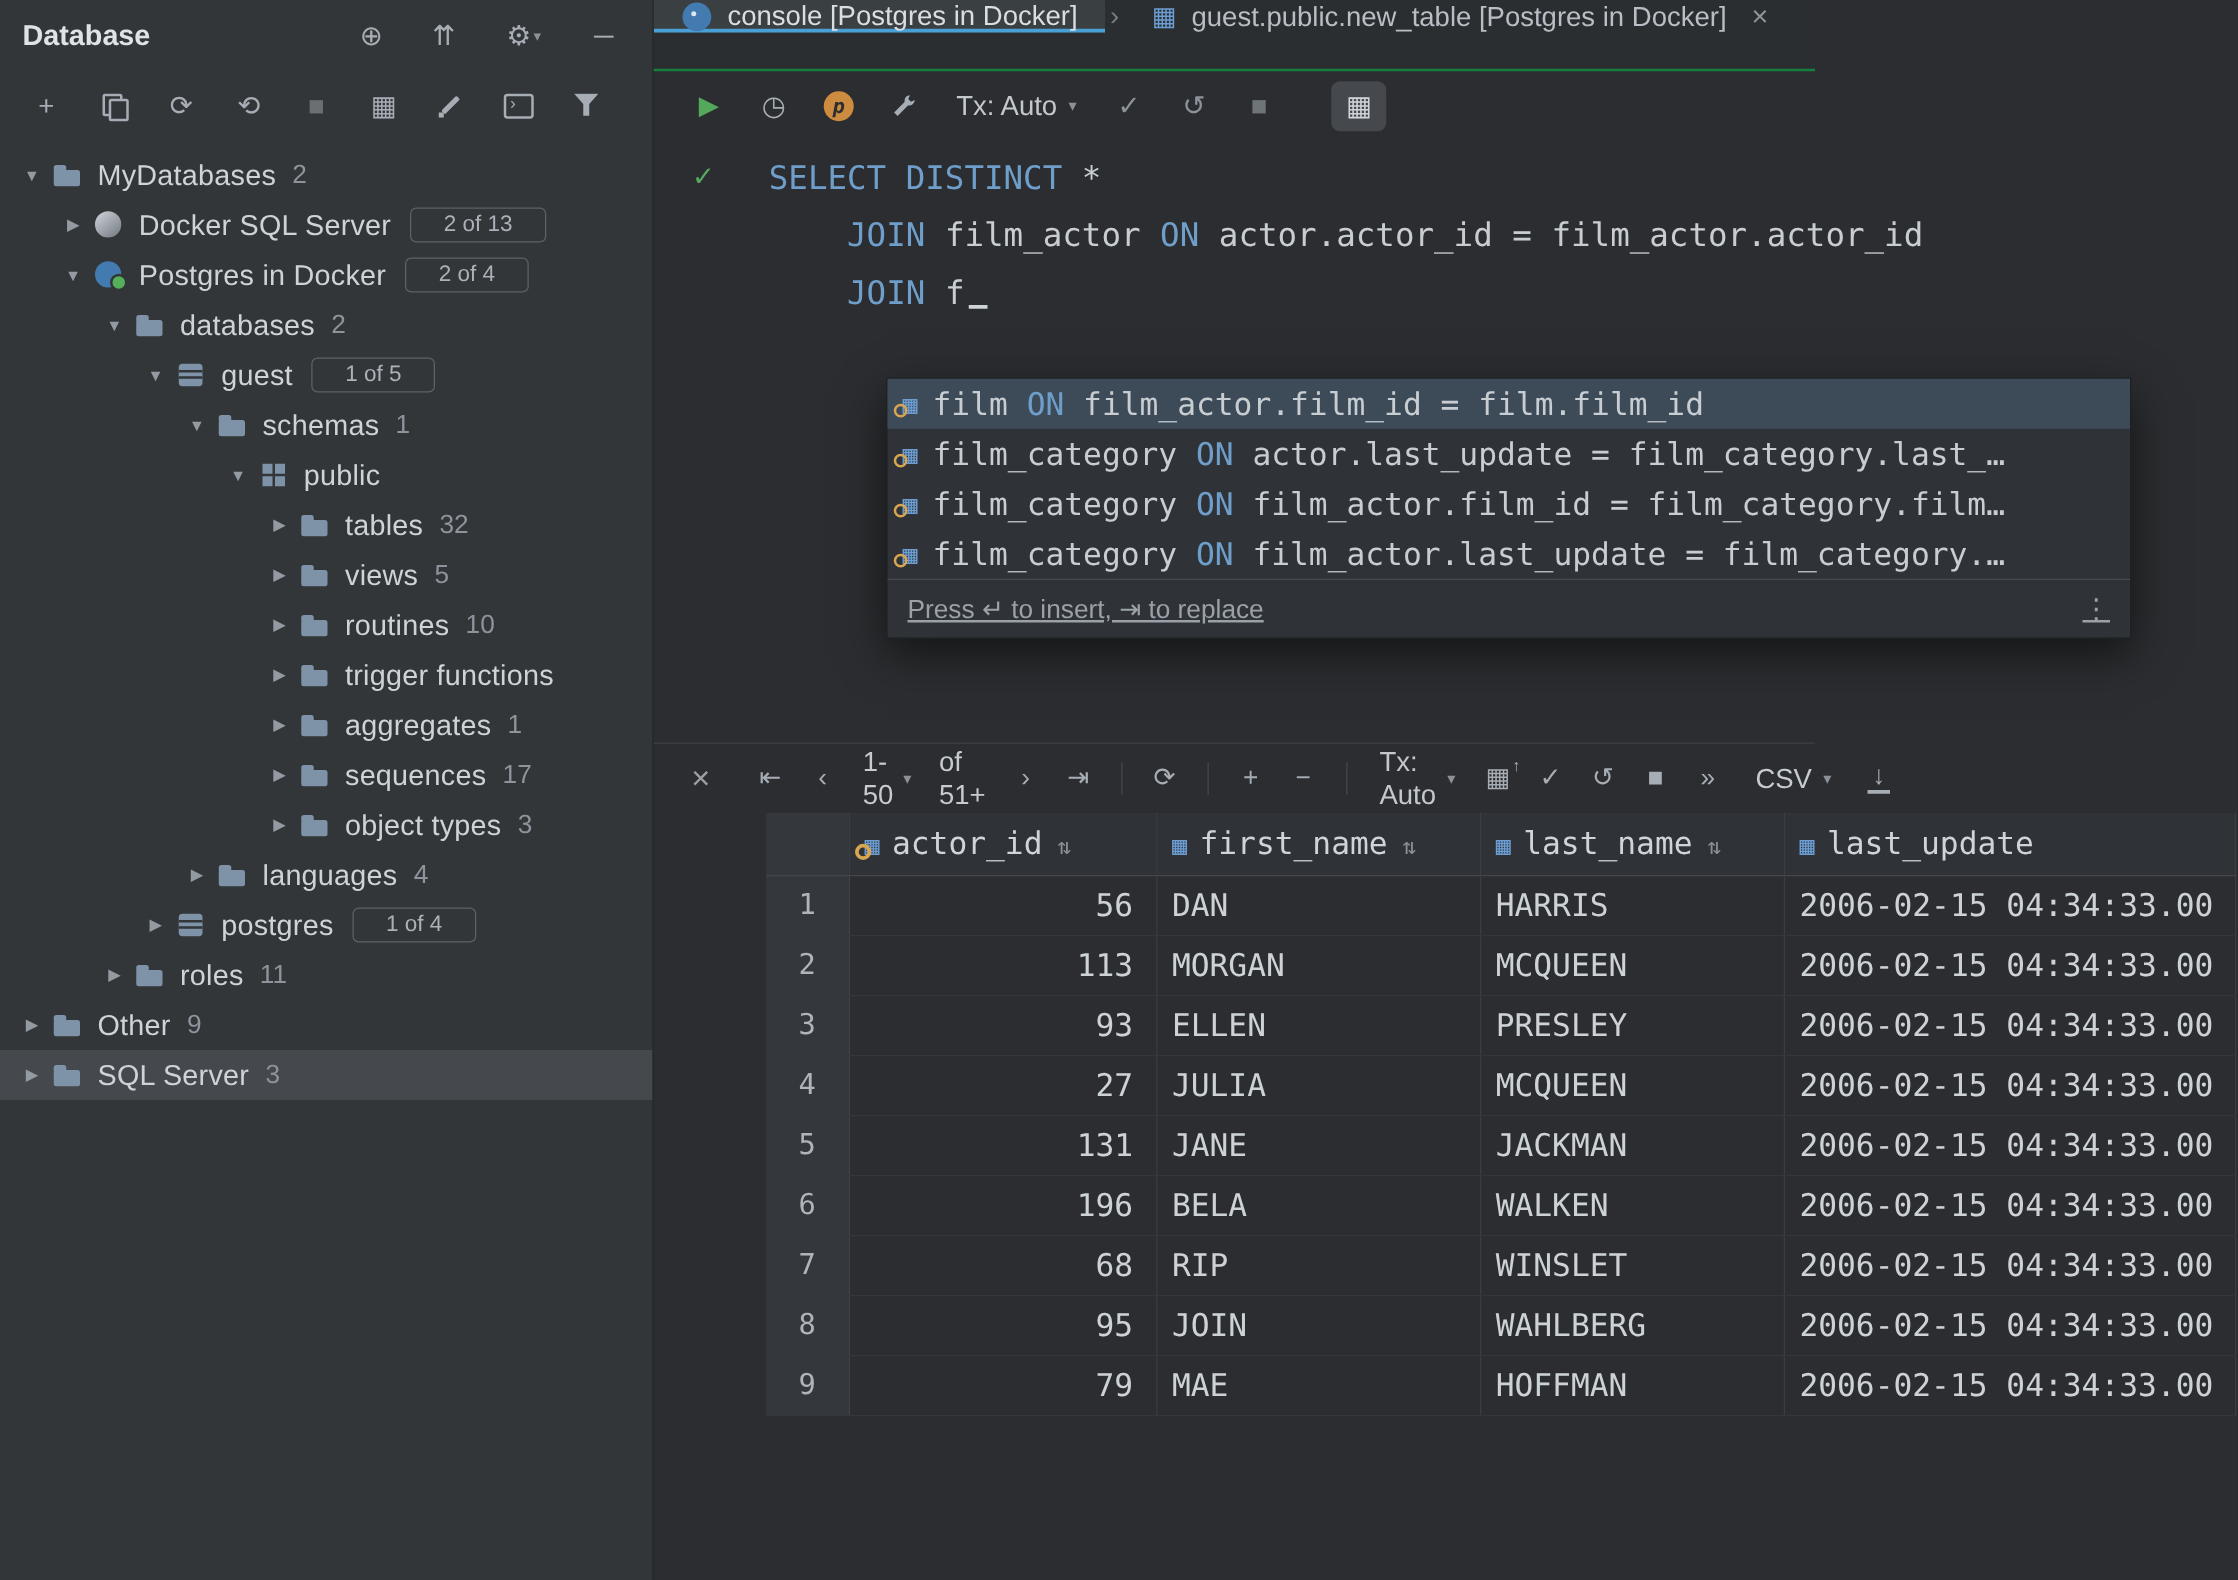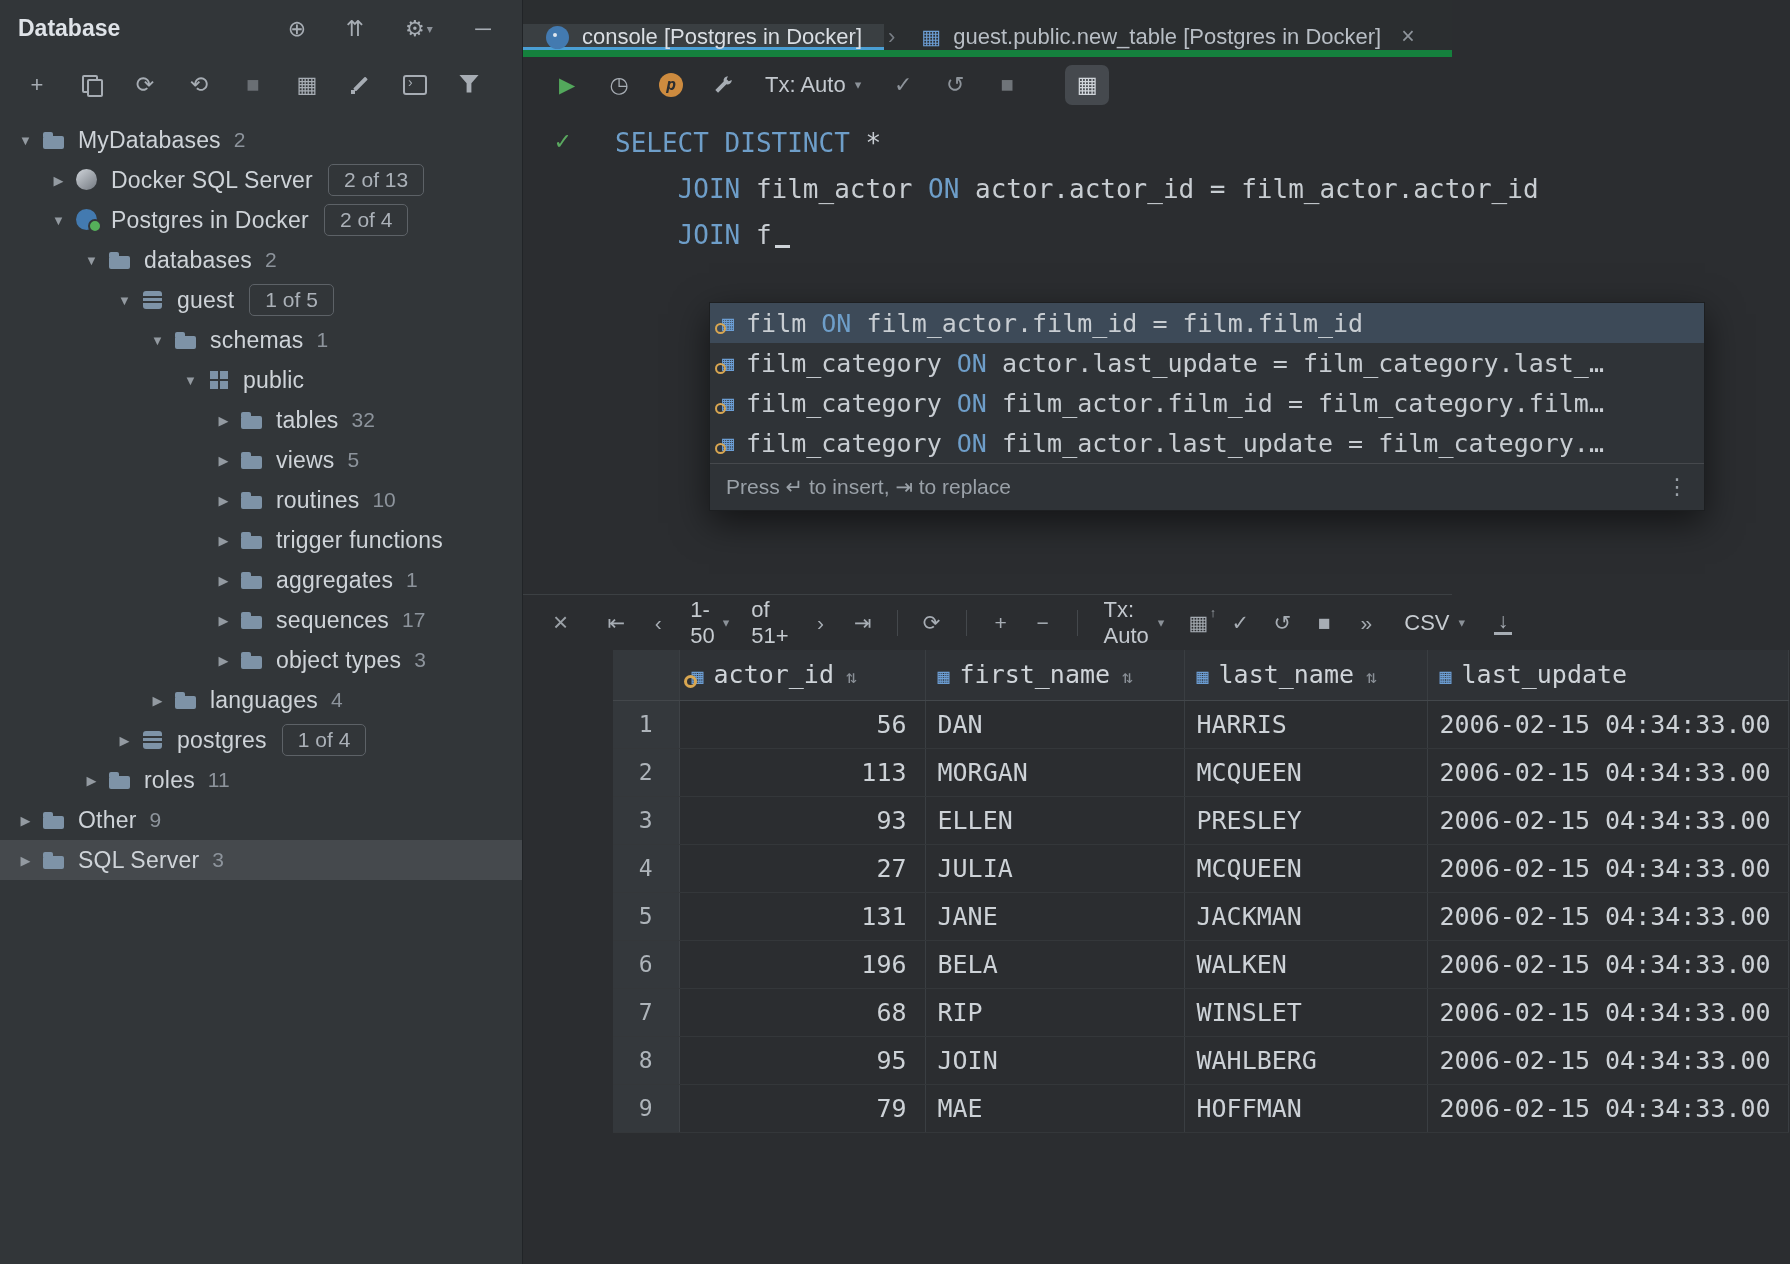--- a/index.html
+++ b/index.html
@@ -39,43 +39,43 @@
 
   
   .tree { flex:1; overflow:hidden; padding-top:8px; }
   .tree-row { height:40px; display:flex; align-items:center; font-size:23px; color:#ced3d8;
     cursor:pointer; white-space:nowrap; }
   .tree-row.selected { background:#45494d; }
   .tree-arrow { width:27px; flex:none; font-size:13px; color:#939aa1; text-align:center; }
   .tree-ic { width:26px; height:24px; margin:0 11px 0 2px; flex:none; position:relative; }
   .tree-label { letter-spacing:.2px; }
   .tree-count { margin-left:13px; color:#8d949c; font-size:21px; }
-  .tree-badge { margin-left:15px; color:#abb1b8; font-size:21px; border:1px solid #5d6267;
-    border-radius:5px; padding:2px 15px; line-height:1.2; }
+  .tree-badge { margin-left:15px; color:#abb1b8; font-size:18px; border:1px solid #5d6267;
+    border-radius:5px; padding:2px 26px; line-height:1.2; }
   .ic-folder::after { content:""; position:absolute; left:2px; top:8px; width:21px; height:13px;
     background:#7e93a7; border-radius:2px; }
   .ic-folder::before { content:""; position:absolute; left:2px; top:4px; width:10px; height:5px;
     background:#7e93a7; border-radius:2px 2px 0 0; }
   .ic-postgres::after { content:""; position:absolute; left:2px; top:1px; width:21px; height:21px;
     border-radius:50%; background:#437ab0; }
   .ic-postgres::before { content:""; position:absolute; right:-2px; bottom:-1px; width:10px; height:10px;
     border-radius:50%; background:#55b05a; border:2px solid #323639; z-index:1; }
   .ic-sqlserver::after { content:""; position:absolute; left:2px; top:1px; width:21px; height:21px;
     border-radius:50%; background:linear-gradient(140deg,#c2c7cd 15%,#80868d 85%); }
   .ic-db::after { content:""; position:absolute; left:3px; top:3px; width:19px; height:18px;
     background:#7e93a7; border-radius:3px; }
   .ic-db::before { content:""; position:absolute; left:3px; top:8px; width:19px; height:2px;
     background:#323639; box-shadow:0 5px 0 #323639; z-index:1; }
   .ic-schema::after { content:""; position:absolute; left:4px; top:3px; width:8px; height:8px;
     background:#7e93a7; box-shadow:10px 0 0 #7e93a7, 0 10px 0 #7e93a7, 10px 10px 0 #7e93a7; }
 
   
   .main { flex:1; min-width:0; display:flex; flex-direction:column; background:#2b2d30; }
-  .tabbar { height:57px; flex:none; display:flex; align-items:flex-end; background:#2b2e30;
-    border-bottom:7px solid #15803d; }
+  .tabbar { height:57px; flex:none; display:flex; align-items:flex-start; background:#2b2e30;
+    border-bottom:2px solid #15803d; }
   .tab { display:flex; align-items:center; gap:12px; padding:0 22px; font-size:22px;
     color:#b8bec5; cursor:pointer; position:relative; }
   .tab.active { background:#3a3f42; color:#dadee3; box-shadow:inset 0 -3px 0 #4a9fd4; }
   .tab-close { color:#8f959c; font-size:23px; margin-left:8px; }
   .tab-overflow { display:flex; align-items:center; color:#787e85; padding:0 4px; font-size:22px; cursor:pointer; }
   .ic-postgres-sm { width:25px; height:25px; position:relative; flex:none; }
   .ic-postgres-sm::after { content:""; position:absolute; inset:1px; border-radius:50%; background:#437ab0; }
   .ic-postgres-sm::before { content:""; position:absolute; left:8px; top:8px; width:4px; height:4px;
     background:#dfe6ee; border-radius:50%; z-index:1; }
   .grid-glyph { color:#6c9ed4; font-size:21px; }
@@ -110,21 +110,21 @@
   .popup { position:absolute; left:186px; top:190px; width:996px; background:#2f3337;
     border:1px solid #1d1f21; box-shadow:0 12px 34px rgba(0,0,0,.55); z-index:5; }
   .popup-item { height:40px; display:flex; align-items:center; padding:0 12px;
     font-size:25px; color:#c3c8cd; white-space:pre; cursor:pointer; }
   .popup-item.selected { background:#3d4a58; }
   .popup-ic { color:#6c9ed4; font-size:20px; margin-right:12px; position:relative; flex:none; }
   .popup-ic::after { content:""; position:absolute; left:-7px; bottom:1px; width:7px; height:7px;
     border:2px solid #d8a651; border-radius:50%; }
   .popup-footer { height:47px; display:flex; align-items:center; justify-content:space-between;
     padding:0 16px; border-top:1px solid #46494d; color:#9aa1a8; font-size:21px;
-    font-family:"Liberation Sans","DejaVu Sans",sans-serif; }
+    font-family:"Liberation Sans","DejaVu Sans",sans-serif;text-decoration:underline; }
   .kebab { color:#9aa1a8; font-size:22px; cursor:pointer; }
 
   
   .results { flex:none; border-top:1px solid #3c4043; background:#2b2d30; }
   .res-toolbar { height:55px; display:flex; align-items:center; padding:0 16px; gap:2px;
     color:#a7adb4; font-size:22px; }
   .res-close { margin:0 26px 0 14px; font-size:26px; color:#9aa0a6; cursor:pointer; }
   .rbtn { min-width:40px; height:38px; display:flex; align-items:center; justify-content:center;
     font-size:21px; color:#a7adb4; border-radius:6px; cursor:pointer; position:relative; }
   .page-label { display:flex; align-items:center; gap:8px; color:#c6cbd0; font-size:22px;

